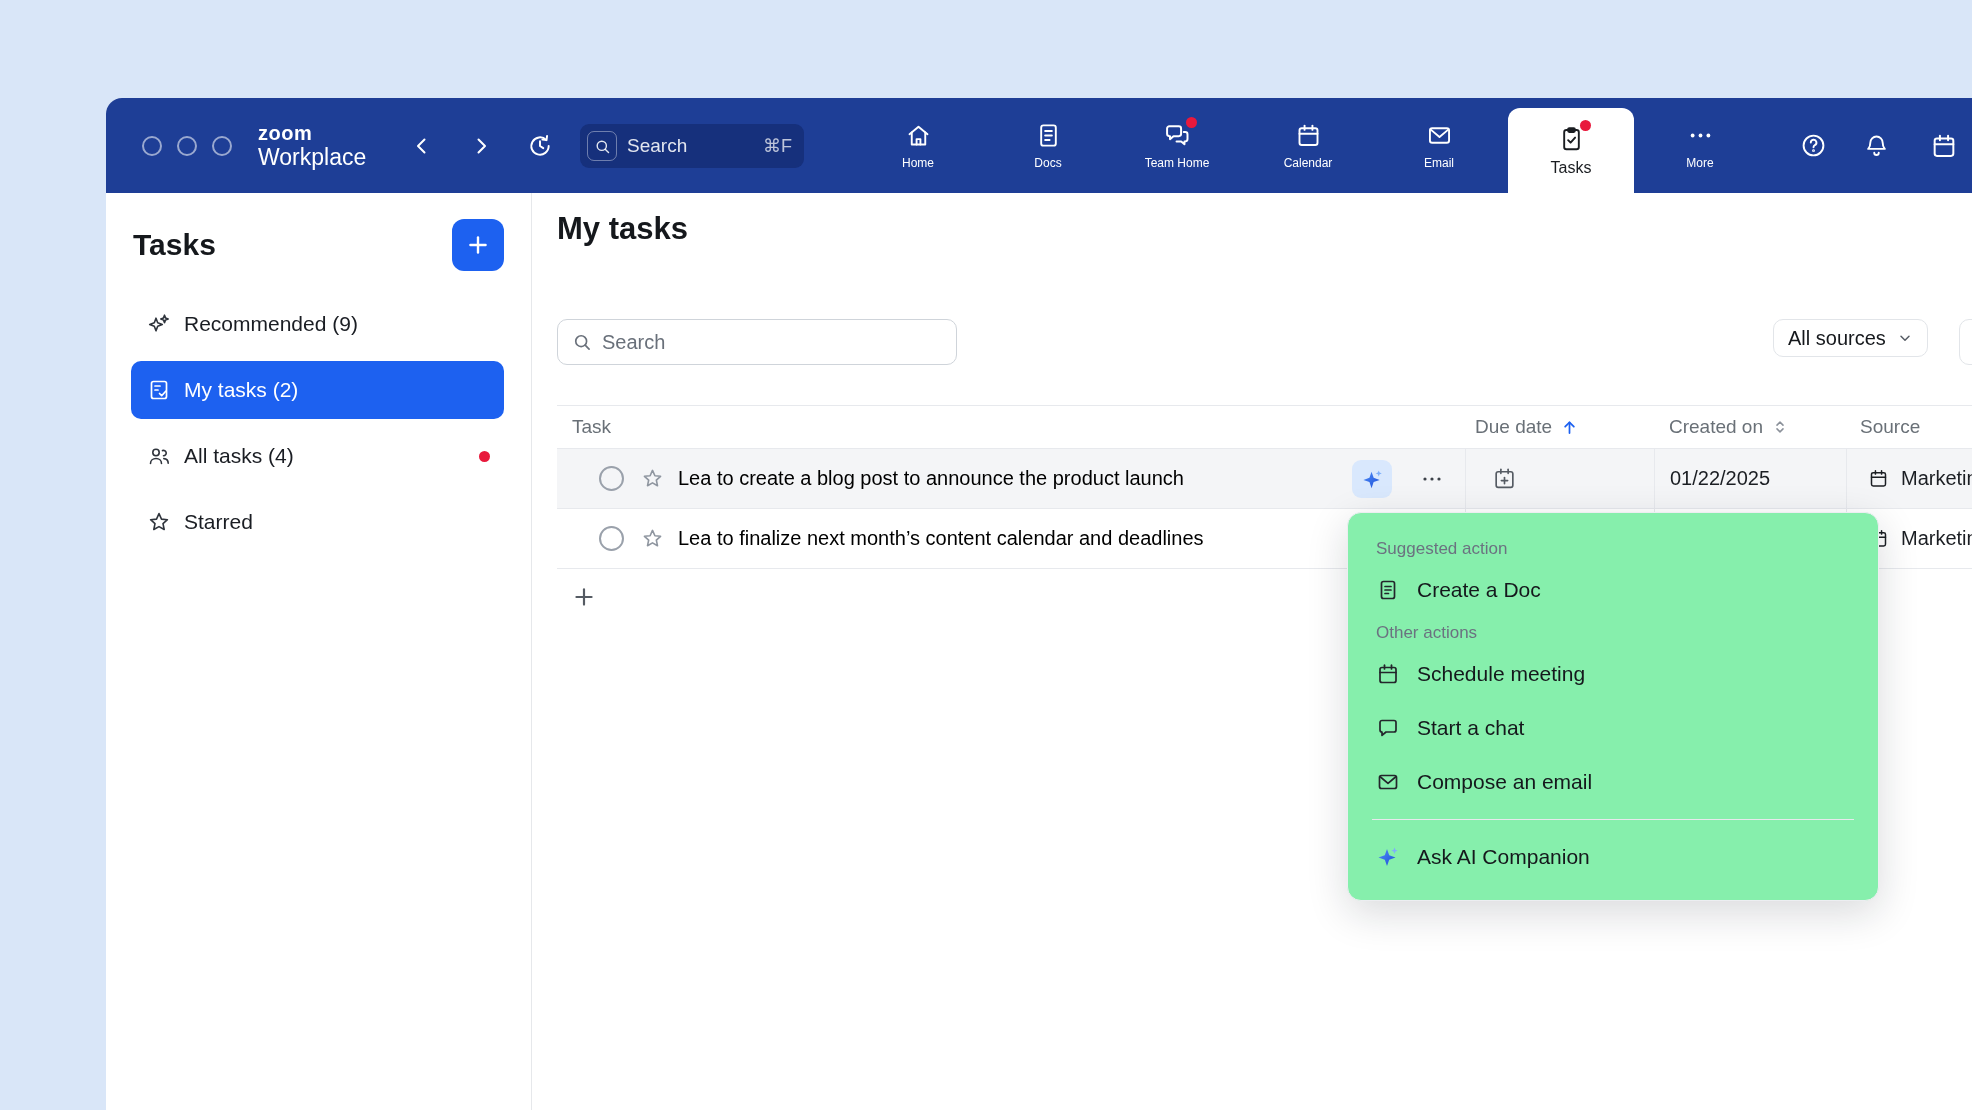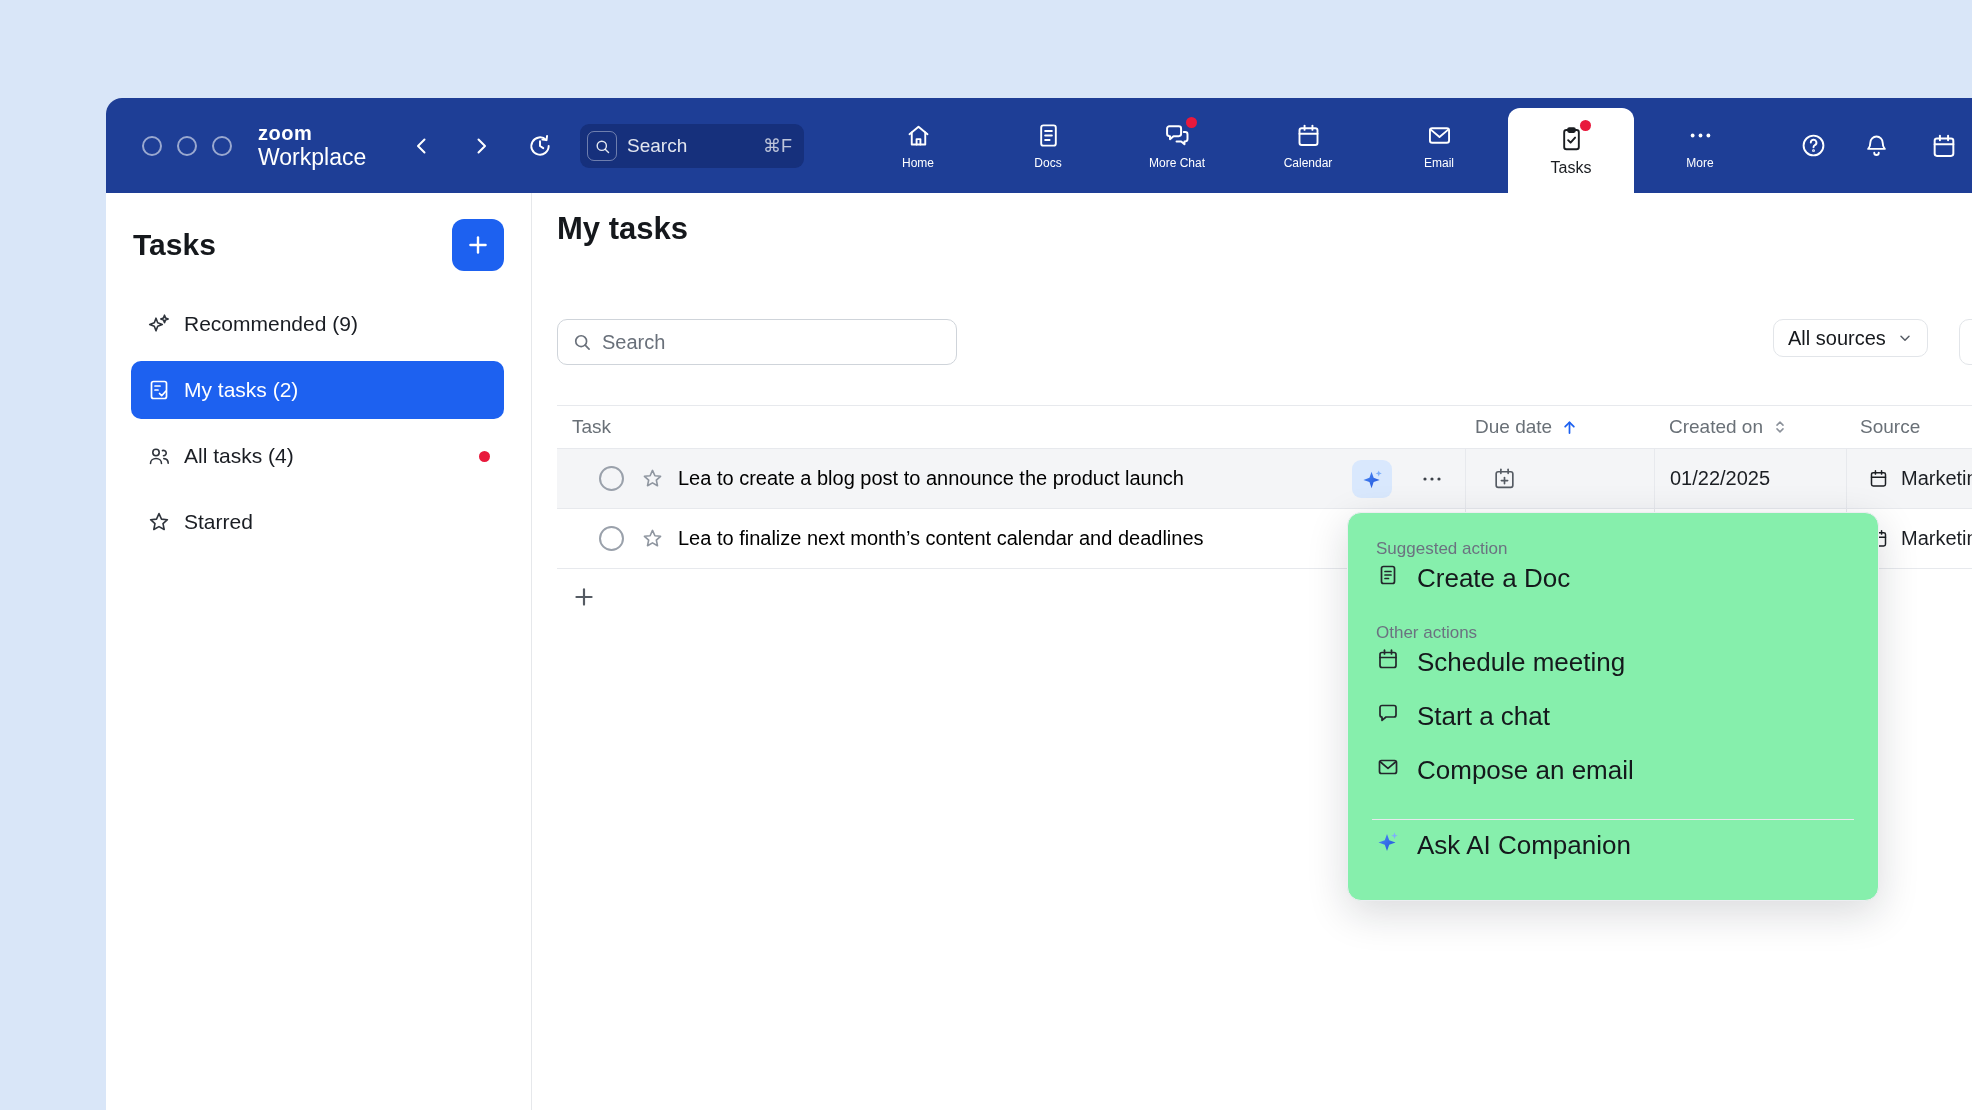--- a/index.html
+++ b/index.html
@@ -124,21 +124,21 @@
   .add-row { display:flex; align-items:center; height:56px; padding-left:14px; color:#555b63; }
   .add-row .plus { cursor:pointer; display:flex; }
 
   
   .popup {
     position:absolute; left:1241px; top:414px; width:532px; z-index:20;
     background:#86efac; border-radius:14px; border:1px solid #eceef1;
     box-shadow:0 12px 40px rgba(16,24,40,.16); padding:20px 0 16px;
   }
   .popup .section-label { padding:0 28px; font-size:17px; color:#6b7280; margin:6px 0 4px; }
-  .popup .pop-item { height:54px; display:flex; align-items:flex-start; gap:17px; padding:0 28px; font-size:26px; color:#15181c; cursor:pointer; }
+  .popup .pop-item { height:54px; display:flex; align-items:center; gap:17px; padding:0 28px; font-size:21px; color:#15181c; cursor:pointer; }
   .popup .pop-item .picon { width:24px; height:24px; flex:none; color:#23262b; display:flex; align-items:center; justify-content:center; }
   .popup .divider { height:1px; background:#e7e9ed; margin:10px 24px; }
 
   svg { display:block; }
 </style>
 </head>
 <body>
 
 <div class="page">
   <div class="window">
@@ -216,21 +216,21 @@
       </div>
 
       <div class="top-nav-item" style="left:1021px;">
         <span class="nicon">
           <svg width="28" height="28" viewBox="0 0 24 24" fill="none" stroke="currentColor" stroke-width="1.7" stroke-linecap="round" stroke-linejoin="round">
               <path d="M3.5 6.5a2 2 0 0 1 2-2h8a2 2 0 0 1 2 2v4.5a2 2 0 0 1-2 2H9l-3 2.6v-2.6H5.5a2 2 0 0 1-2-2Z"></path>
               <path d="M17.8 9.5h1.2a2 2 0 0 1 2 2v4a2 2 0 0 1-2 2h-.6v2.4L15.6 17.5h-4"></path>
             </svg>
           <span class="badge-dot"></span>
         </span>
-        <span class="label">More Chat</span>
+        <span class="label">Team Home</span>
       </div>
 
       <div class="top-nav-item" style="left:1152px;">
         <span class="nicon">
           <svg width="27" height="27" viewBox="0 0 24 24" fill="none" stroke="currentColor" stroke-width="1.7" stroke-linecap="round" stroke-linejoin="round">
               <rect x="4" y="5.5" width="16" height="15" rx="2"></rect>
               <line x1="4" y1="10.5" x2="20" y2="10.5"></line>
               <line x1="8.5" y1="3.2" x2="8.5" y2="7"></line>
               <line x1="15.5" y1="3.2" x2="15.5" y2="7"></line>
             </svg>

